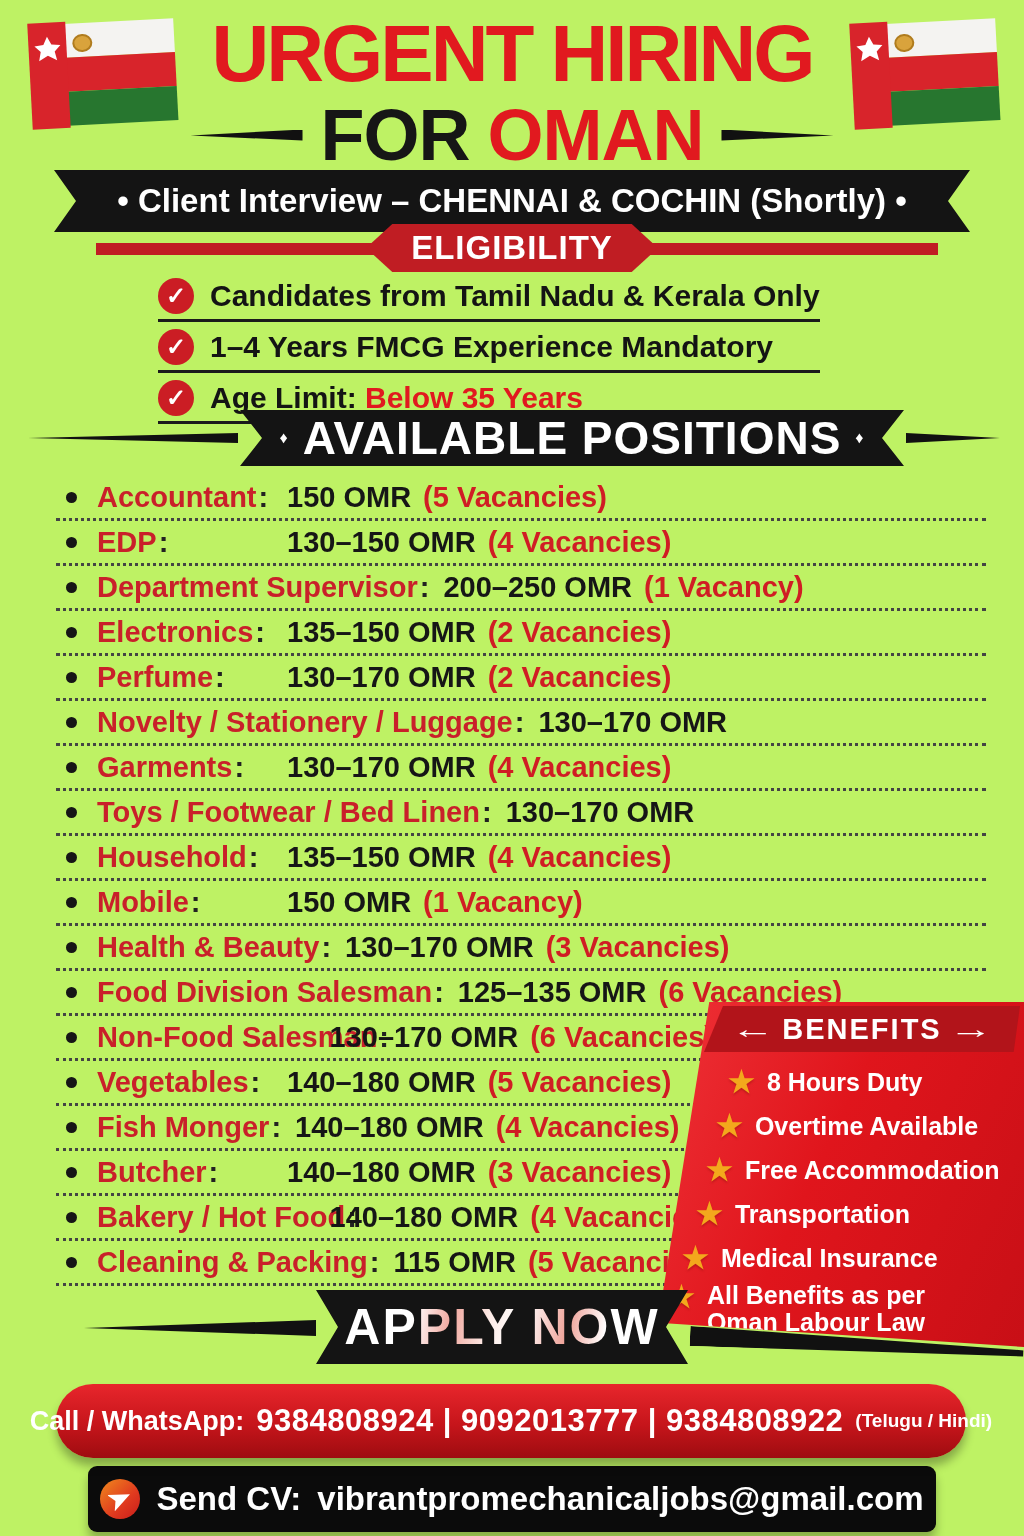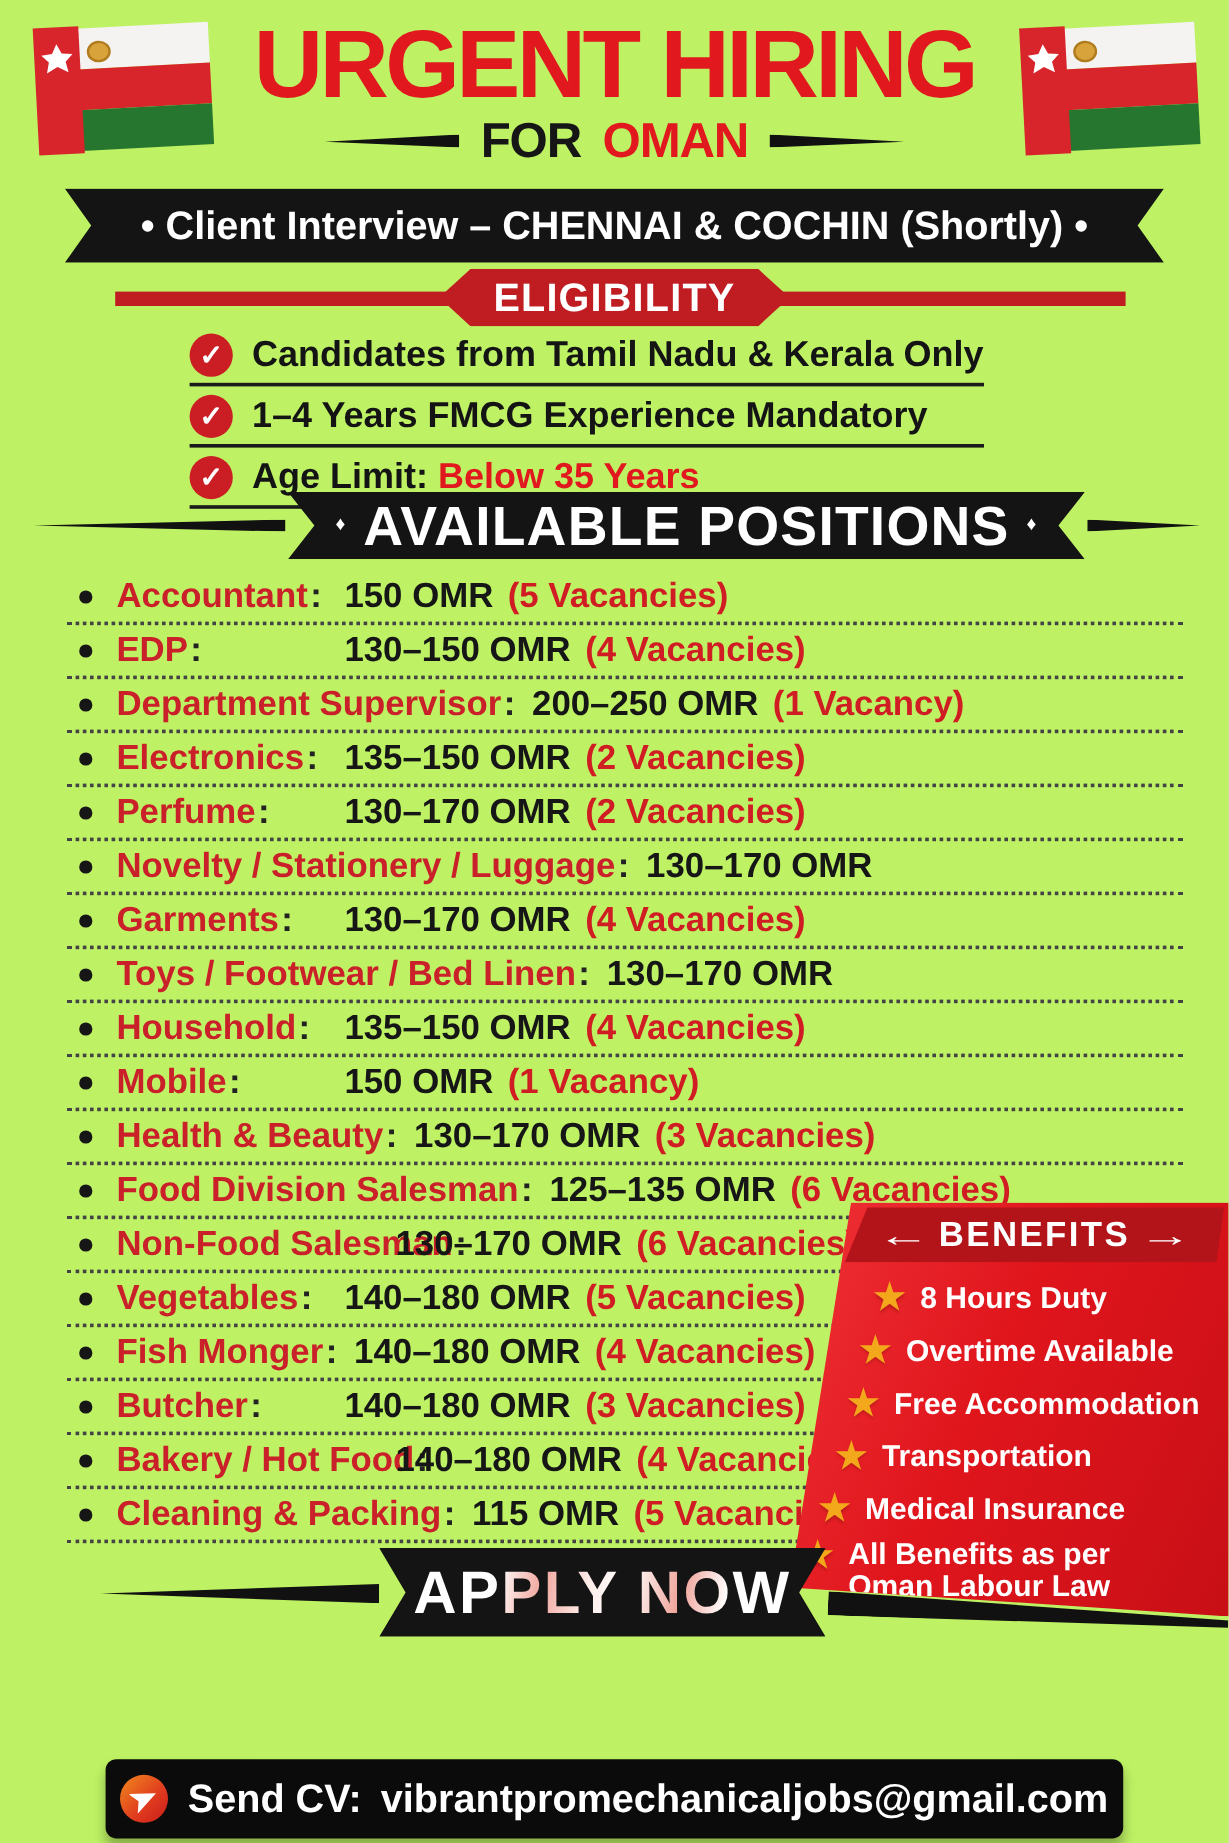--- a/index.html
+++ b/index.html
@@ -6,29 +6,29 @@
   .poster{position:relative;width:1024px;height:1536px;margin:0 auto;background:#bef264;overflow:hidden;
           font-family:"Liberation Sans",sans-serif;}
   
   .flag{position:absolute;top:16px;width:162px;height:118px;}
   .flag.left{left:20px;}
   .flag.right{left:842px;}
   
   .title{position:absolute;top:8px;left:0;right:0;text-align:center;
          font-size:80px;font-weight:900;letter-spacing:-3px;color:#e1191f;white-space:nowrap;}
   .subtitle{position:absolute;top:94px;left:0;right:0;display:flex;justify-content:center;align-items:center;gap:18px;
-            font-size:41px;font-weight:900;letter-spacing:-1px;}
+            font-size:72px;font-weight:900;letter-spacing:-1px;}
   .subtitle .for{color:#161616;}
   .subtitle .country{color:#e1191f;}
   .dash{width:112px;height:11px;background:#111;}
   .dash.l{clip-path:polygon(0 55%,100% 0,100% 100%);}
   .dash.r{clip-path:polygon(0 0,100% 55%,0 100%);}
   .ribbon-black{position:absolute;background:#141414;color:#fff;display:flex;align-items:center;justify-content:center;
                 clip-path:polygon(0 0,100% 0,calc(100% - 22px) 50%,100% 100%,0 100%,22px 50%);}
-  .interview{left:54px;top:157px;width:916px;height:62px;font-size:33px;font-weight:800;white-space:nowrap;}
+  .interview{left:54px;top:170px;width:916px;height:62px;font-size:33px;font-weight:800;white-space:nowrap;}
   
   .elig-bar{position:absolute;top:243px;height:12px;background:#c01d23;}
   .elig-bar.l{left:96px;width:280px;}
   .elig-bar.r{left:648px;width:290px;}
   .elig-hex{position:absolute;left:366px;top:224px;width:292px;height:48px;background:#c01d23;color:#fff;
             display:flex;align-items:center;justify-content:center;font-size:33px;font-weight:900;letter-spacing:1px;
             clip-path:polygon(9% 0,91% 0,100% 50%,91% 100%,9% 100%,0 50%);}
   .checklist{position:absolute;left:158px;top:278px;}
   .check-row{display:flex;align-items:center;gap:16px;border-bottom:3px solid #1b1b1b;
              padding-bottom:5px;margin-bottom:7px;width:662px;}
@@ -300,20 +300,25 @@
     </div>
       </div>
   </div>
 
   <div class="spear apply-l"></div>
   <div class="spear apply-r"></div>
   <div class="ribbon-black apply-banner">
     <span class="apply-text">APPLY NOW</span>
   </div>
 
+  <div class="call-pill">
+    <span class="call-label">Call / WhatsApp:</span>
+    <span class="call-phones">9384808924 | 9092013777 | 9384808922</span>
+    <span class="call-langs">(Telugu / Hindi)</span>
+  </div>
 
   <div class="cv-bar">
     <span class="send-icon">
       <svg width="24" height="24" viewBox="0 0 24 24">
           <path d="M2 21 L23 12 L2 3 L7 12 Z" fill="#ffffff" transform="rotate(-25 12 12)"></path>
         </svg>
     </span>
     <span class="cv-label">Send CV:</span>
     <span class="cv-email">vibrantpromechanicaljobs@gmail.com</span>
   </div>

